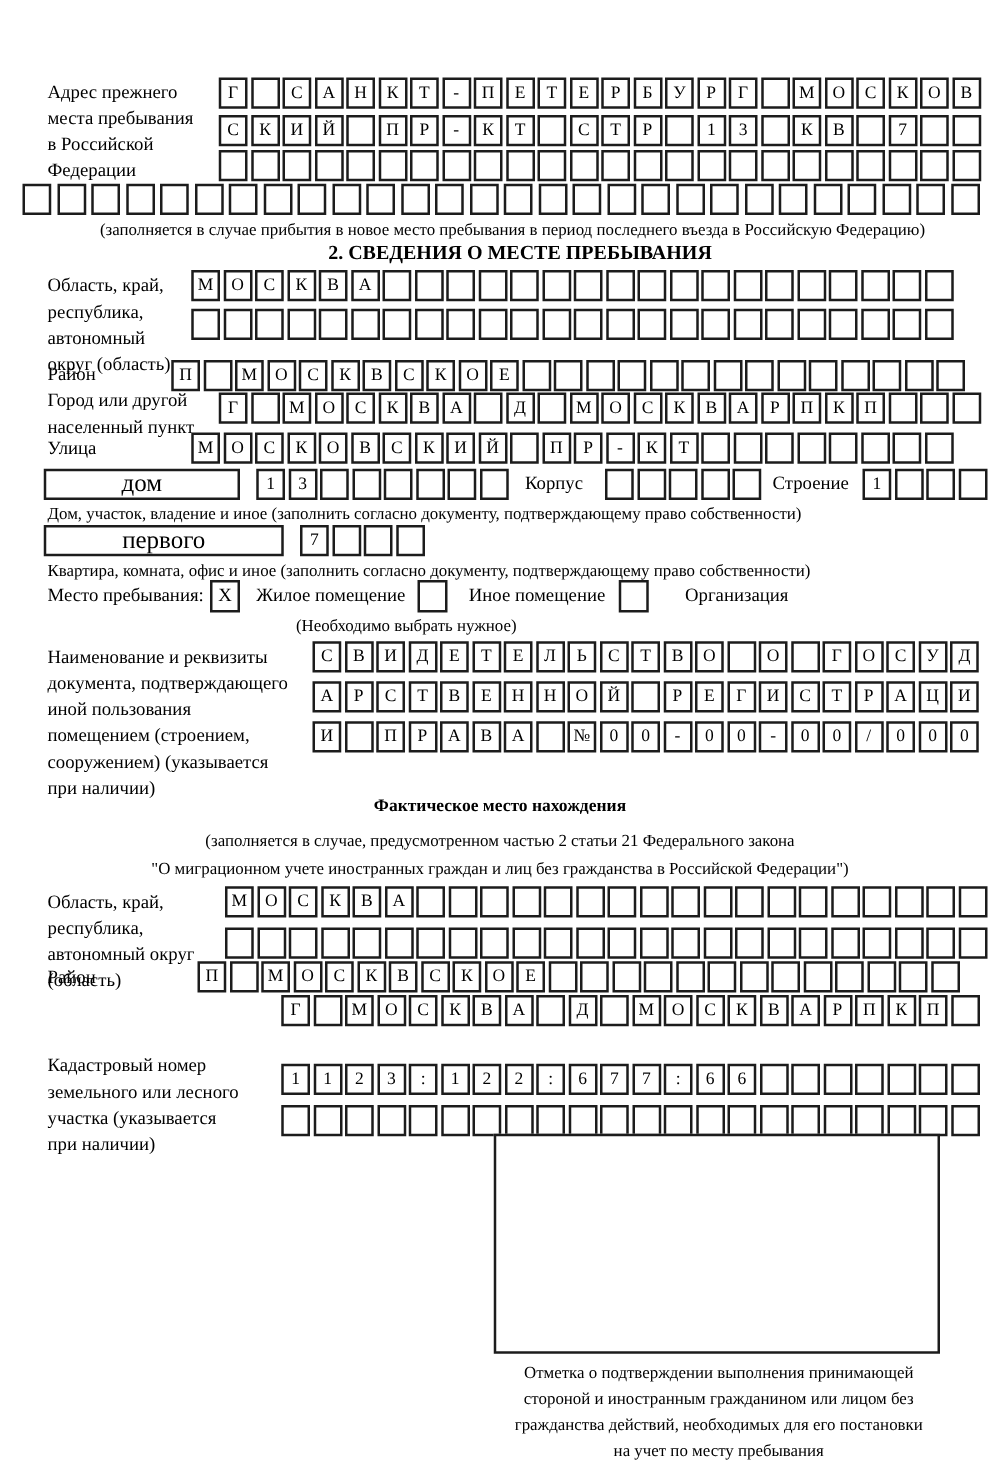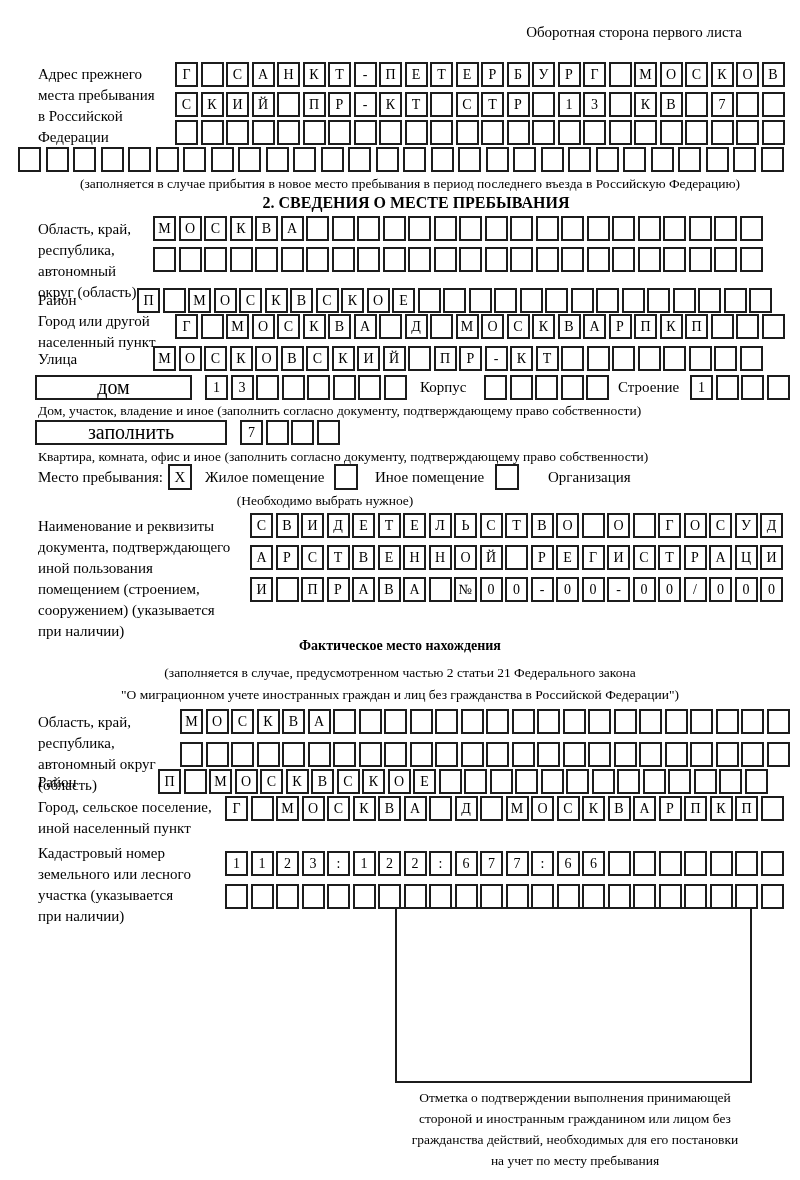--- a/index.html
+++ b/index.html
@@ -19,21 +19,20 @@
         text-align:center;font-size:20px;background:#fff;}
   .stamp-box{border:2px solid #1c1c1c;background:#fff;}
   .title-md{font-size:16px;font-weight:bold;}
   .title-sm{font-size:14px;font-weight:bold;}
 </style>
 </head>
 <body>
 
 <div class="page">
 
-  <div class="abs lbl" style="top:22px;right:58px;font-size:15px;">Оборотная сторона первого листа</div>
 
   <div class="abs lbl" style="left:38px;top:64px;width:145px;">Адрес прежнего
 места пребывания
 в Российской
 Федерации</div>
   <div class="abs boxrow" style="left:175px;top:62px;">
       <div class="cbox">Г</div>
       <div class="cbox"></div>
       <div class="cbox">С</div>
       <div class="cbox">А</div>
@@ -308,21 +307,21 @@
     </div>
   <div class="abs lbl" style="left:618px;top:377px;">Строение</div>
   <div class="abs boxrow" style="left:690px;top:375px;">
       <div class="cbox">1</div>
       <div class="cbox"></div>
       <div class="cbox"></div>
       <div class="cbox"></div>
     </div>
   <div class="abs small-note" style="left:38px;top:401px;">Дом, участок, владение и иное (заполнить согласно документу, подтверждающему право собственности)</div>
 
-  <div class="abs typebox" style="left:35px;top:420px;width:188px;">заполнить</div>
+  <div class="abs typebox" style="left:35px;top:420px;width:188px;">первого</div>
   <div class="abs boxrow" style="left:240px;top:420px;">
       <div class="cbox">7</div>
       <div class="cbox"></div>
       <div class="cbox"></div>
       <div class="cbox"></div>
     </div>
   <div class="abs small-note" style="left:38px;top:447px;">Квартира, комната, офис и иное (заполнить согласно документу, подтверждающему право собственности)</div>
 
   <div class="abs lbl" style="left:38px;top:467px;">Место пребывания:</div>
   <div class="abs checkbox" style="left:168px;top:464px;">X</div>
@@ -491,22 +490,20 @@
       <div class="cbox"></div>
       <div class="cbox"></div>
       <div class="cbox"></div>
       <div class="cbox"></div>
       <div class="cbox"></div>
       <div class="cbox"></div>
       <div class="cbox"></div>
       <div class="cbox"></div>
     </div>
 
-  <div class="abs lbl" style="left:38px;top:797px;width:190px;">Город, сельское поселение,
-иной населенный пункт</div>
   <div class="abs boxrow" style="left:225px;top:796px;">
       <div class="cbox">Г</div>
       <div class="cbox"></div>
       <div class="cbox">М</div>
       <div class="cbox">О</div>
       <div class="cbox">С</div>
       <div class="cbox">К</div>
       <div class="cbox">В</div>
       <div class="cbox">А</div>
       <div class="cbox"></div>

